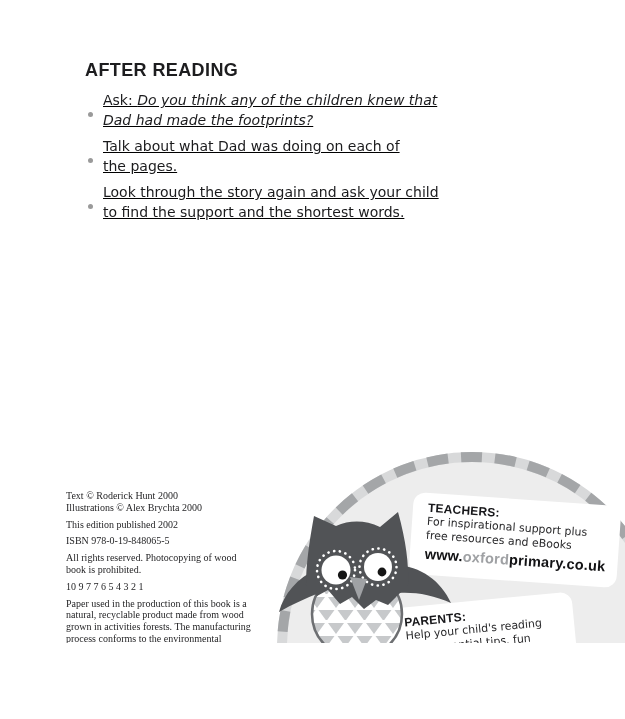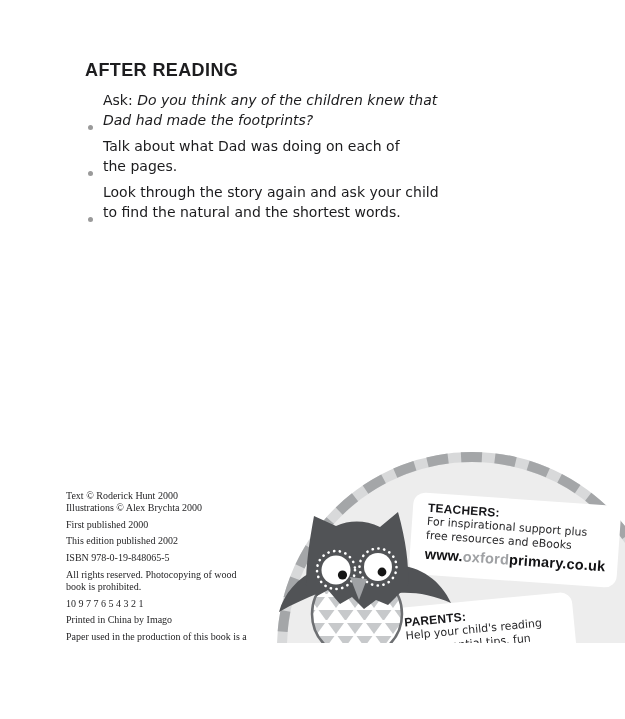--- a/index.html
+++ b/index.html
@@ -7,21 +7,21 @@
     position:relative;width:625px;height:643px;background:#ffffff;
     overflow:hidden;font-family:"Liberation Sans",sans-serif;
   }
   
   .after-reading{position:absolute;left:85px;top:60px;width:470px;}
   .ar-heading{
     margin:0 0 10px 0;font-family:"Liberation Sans",sans-serif;
     font-weight:900;font-size:18px;letter-spacing:.4px;color:#1d1d1f;
   }
   .ar-list{list-style:none;margin:0;padding:0;}
-  .ar-item{display:flex;align-items:flex-end;margin:0 0 7px 0;}
+  .ar-item{display:flex;align-items:center;margin:0 0 7px 0;text-decoration:underline;}
   .ar-dot{
     flex:0 0 auto;width:5px;height:5px;border-radius:50%;
     background:#9a9a9a;margin:7px 10px 0 3px;
   }
   .ar-text{
     white-space:pre-line;font-family:"DejaVu Sans",sans-serif;
     font-size:14px;line-height:19.5px;color:#1b1b1d;
   }
   .ar-text em{font-style:italic;}
   
@@ -67,35 +67,33 @@
 Dad had made the footprints?</em></span>
       </li>
       <li class="ar-item">
         <span class="ar-dot"></span>
         <span class="ar-text"><span>Talk about what Dad was doing on each of
 the pages.</span><em></em></span>
       </li>
       <li class="ar-item">
         <span class="ar-dot"></span>
         <span class="ar-text"><span>Look through the story again and ask your child
-to find the natural and the shortest words.</span><em></em></span>
+to find the support and the shortest words.</span><em></em></span>
       </li>
     </ul>
   </section>
 
   <section class="imprint">
     <p>Text © Roderick Hunt 2000
 Illustrations © Alex Brychta 2000</p>
-    <p>First published 2000</p>
     <p>This edition published 2002</p>
     <p>ISBN 978-0-19-848065-5</p>
     <p>All rights reserved. Photocopying of wood
 book is prohibited.</p>
     <p>10 9 7 7 6 5 4 3 2 1</p>
-    <p>Printed in China by Imago</p>
     <p>Paper used in the production of this book is a
 natural, recyclable product made from wood
 grown in activities forests. The manufacturing
 process conforms to the environmental
 regulations of the country of origin.</p>
   </section>
 
   <svg class="promo-svg" viewBox="270 440 355 279">
     <circle cx="472" cy="647" r="194" stroke="none" fill="#ededed"></circle>
     <circle cx="472" cy="647" r="190" fill="none" stroke-width="10" stroke="#d8d9da"></circle>

